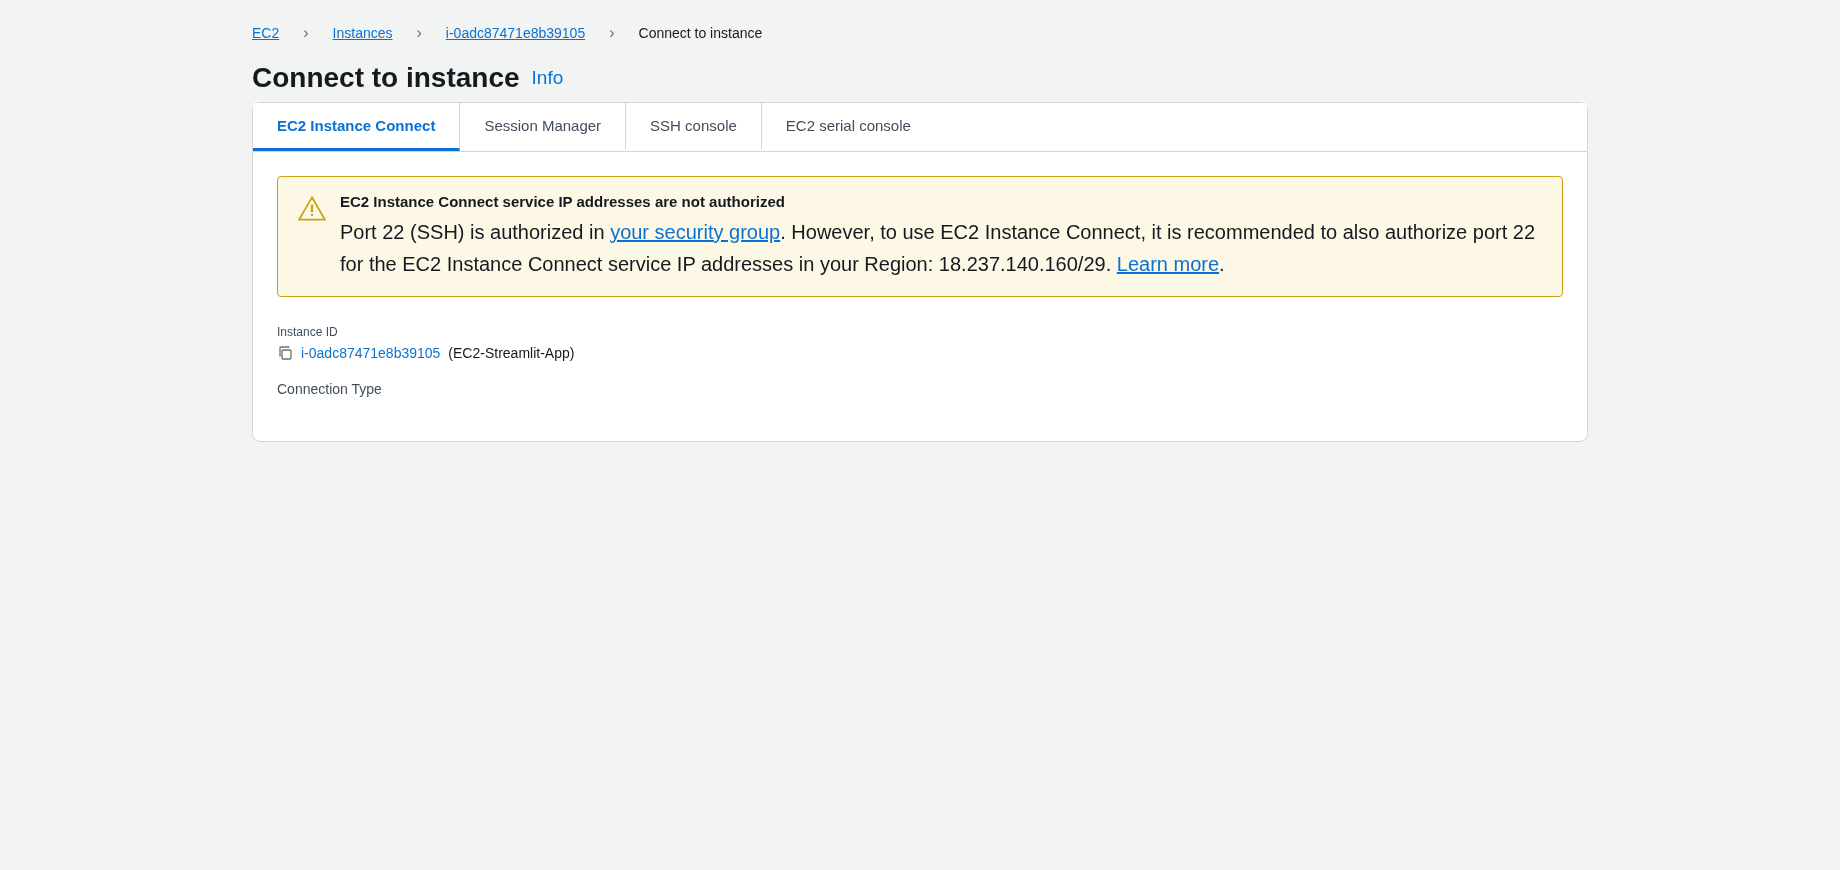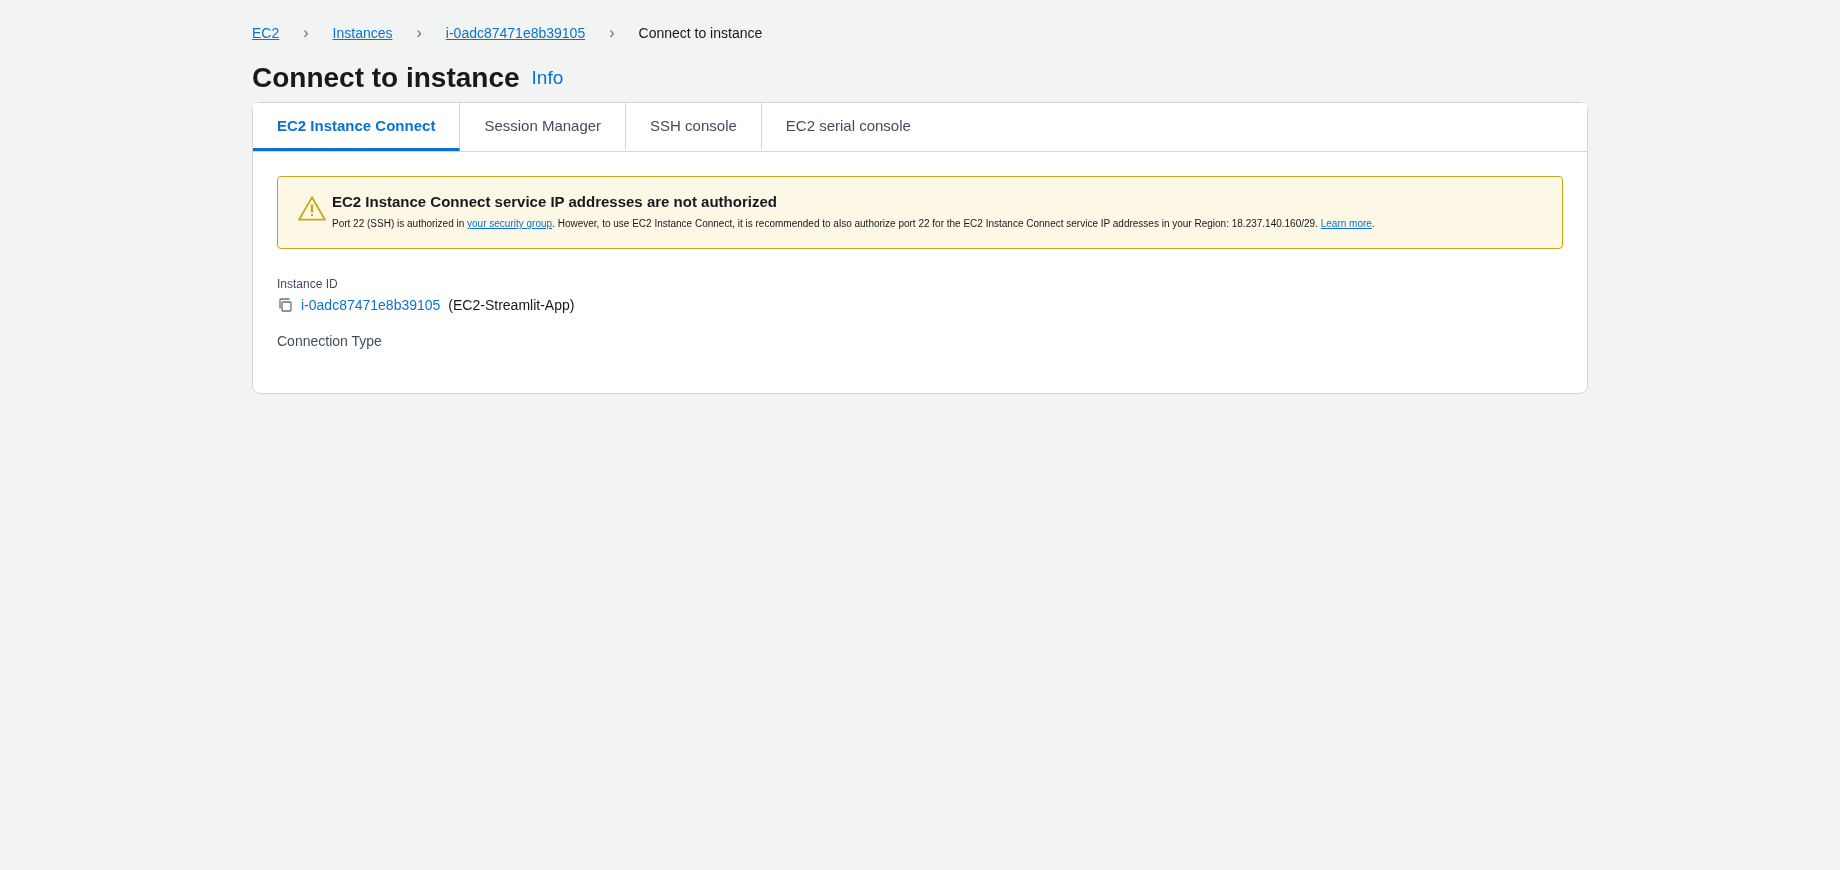--- a/index.html
+++ b/index.html
@@ -85,40 +85,40 @@
     }
     .tab-content {
       padding: 24px;
     }
     .warning-box {
       background-color: #fdf8e6;
       border: 1px solid #c8a415;
       border-radius: 4px;
       padding: 16px 20px;
       display: flex;
-      gap: 6px;
+      gap: 14px;
       margin-bottom: 28px;
     }
     .warning-icon {
       flex-shrink: 0;
       width: 28px;
       height: 28px;
       margin-top: 2px;
     }
     .warning-content {
       flex: 1;
     }
     .warning-title {
       font-weight: 700;
       font-size: 15px;
       color: #16191f;
       margin-bottom: 6px;
     }
     .warning-text {
-      font-size: 10px;
+      font-size: 20px;
       color: #16191f;
       line-height: 1.6;
     }
     .warning-text a {
       color: #0972d3;
       text-decoration: underline;
       cursor: pointer;
     }
     .field-section {
       margin-bottom: 20px;

